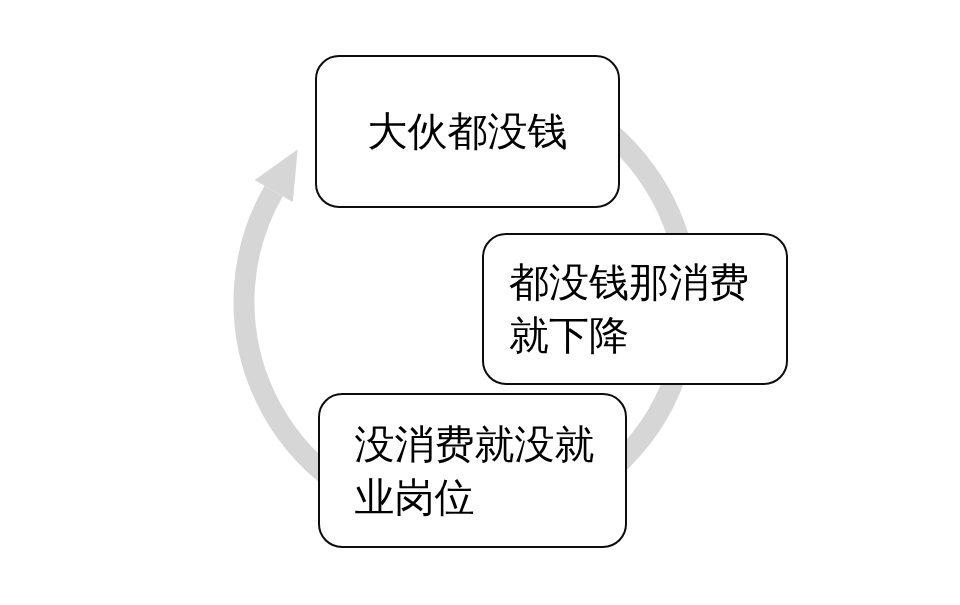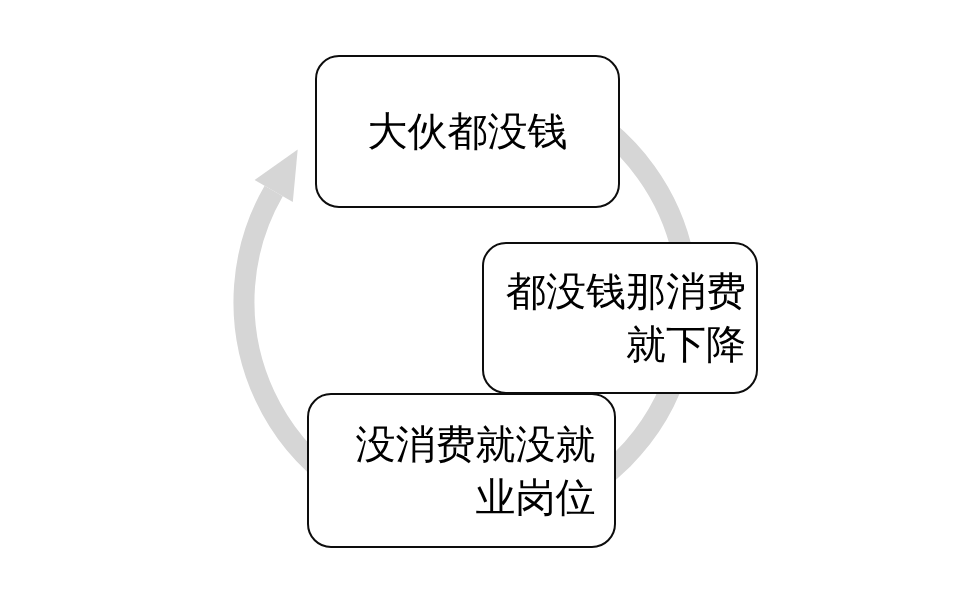--- a/index.html
+++ b/index.html
@@ -24,34 +24,34 @@
   }
   .node {
     position: absolute;
     box-sizing: border-box;
     background: #ffffff;
     border: 2px solid #0d0d0d;
     border-radius: 24px;
     display: flex;
     align-items: center;
     justify-content: center;
-    text-align: right;
+    text-align: left;
     color: #000000;
     font-size: 40px;
     line-height: 1.32;
     font-weight: 400;
   }
   .node span {
     display: block;
     max-width: 252px;       
     word-break: break-all;
   }
   .node-top    { left: 315px; top: 55px;  width: 305px; height: 153px; }
-  .node-right  { left: 482px; top: 242px; width: 276px; height: 152px; }
-  .node-bottom { left: 307px; top: 393px; width: 309px; height: 155px; padding-left: 16px; }
+  .node-right  { left: 482px; top: 233px; width: 306px; height: 152px; }
+  .node-bottom { left: 318px; top: 393px; width: 309px; height: 155px; padding-left: 16px; }
   .node-left   { left: 145px; top: 223px; width: 303px; height: 152px; }
 </style>
 </head>
 <body>
 
 <div class="stage">
 
   <svg class="cycle-svg" viewBox="0 0 960 605" aria-hidden="true">
 
     <path d="M 355 109.7 A 222 222 0 1 1 273.7 191" fill="none" stroke-width="21" stroke="#D6D6D6"></path>

